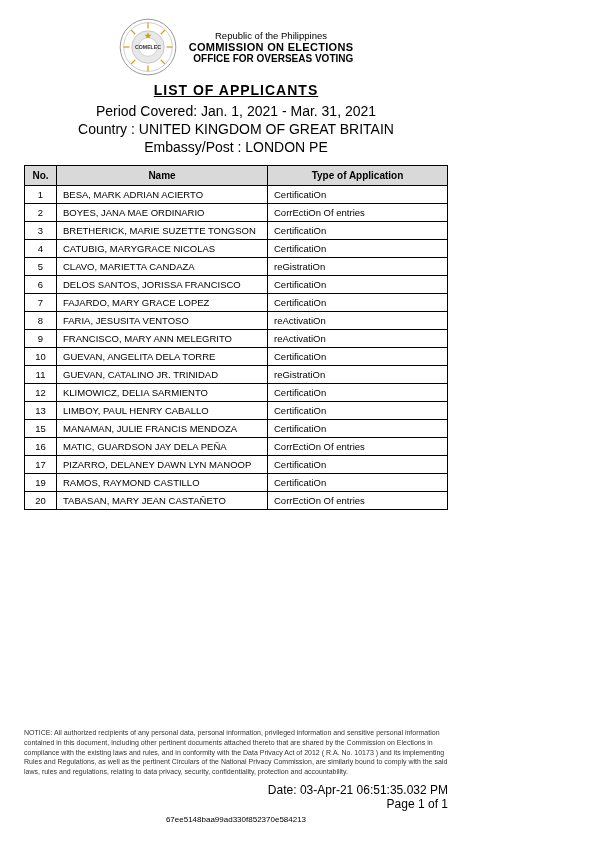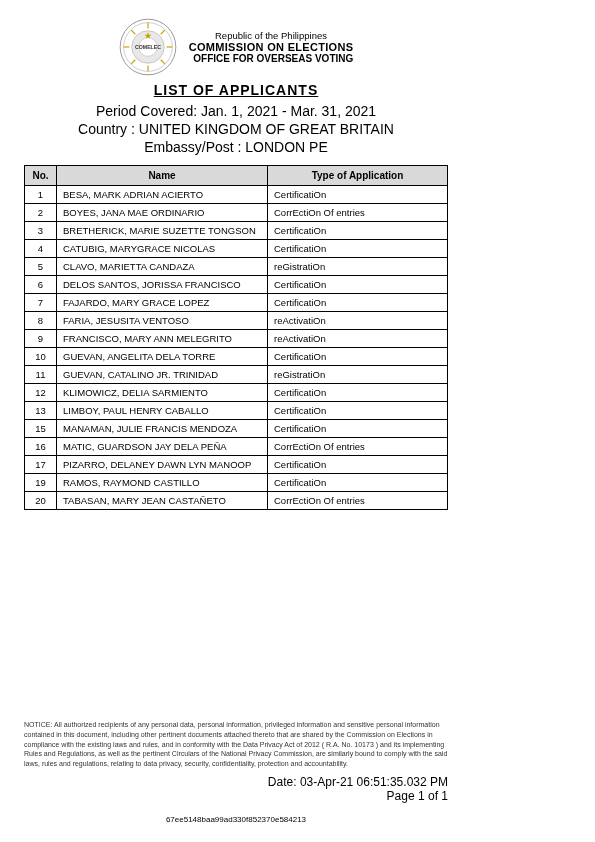--- a/index.html
+++ b/index.html
@@ -106,21 +106,21 @@
       flex-direction: column;
       justify-content: space-between;
       align-items: flex-end;
       margin-top: 6px;
       font-size: 12px;
       padding-left: 16px;
     }
     .footer-center {
       text-align: center;
       font-size: 8px;
-      margin-top: 12px;
+      margin-top: 4px;
     }
     .th-no { width: 32px; }
     .th-name { }
     .th-type { width: 180px; }
   </style>
 </head>
 <body>
 
 <div class="page">
 

